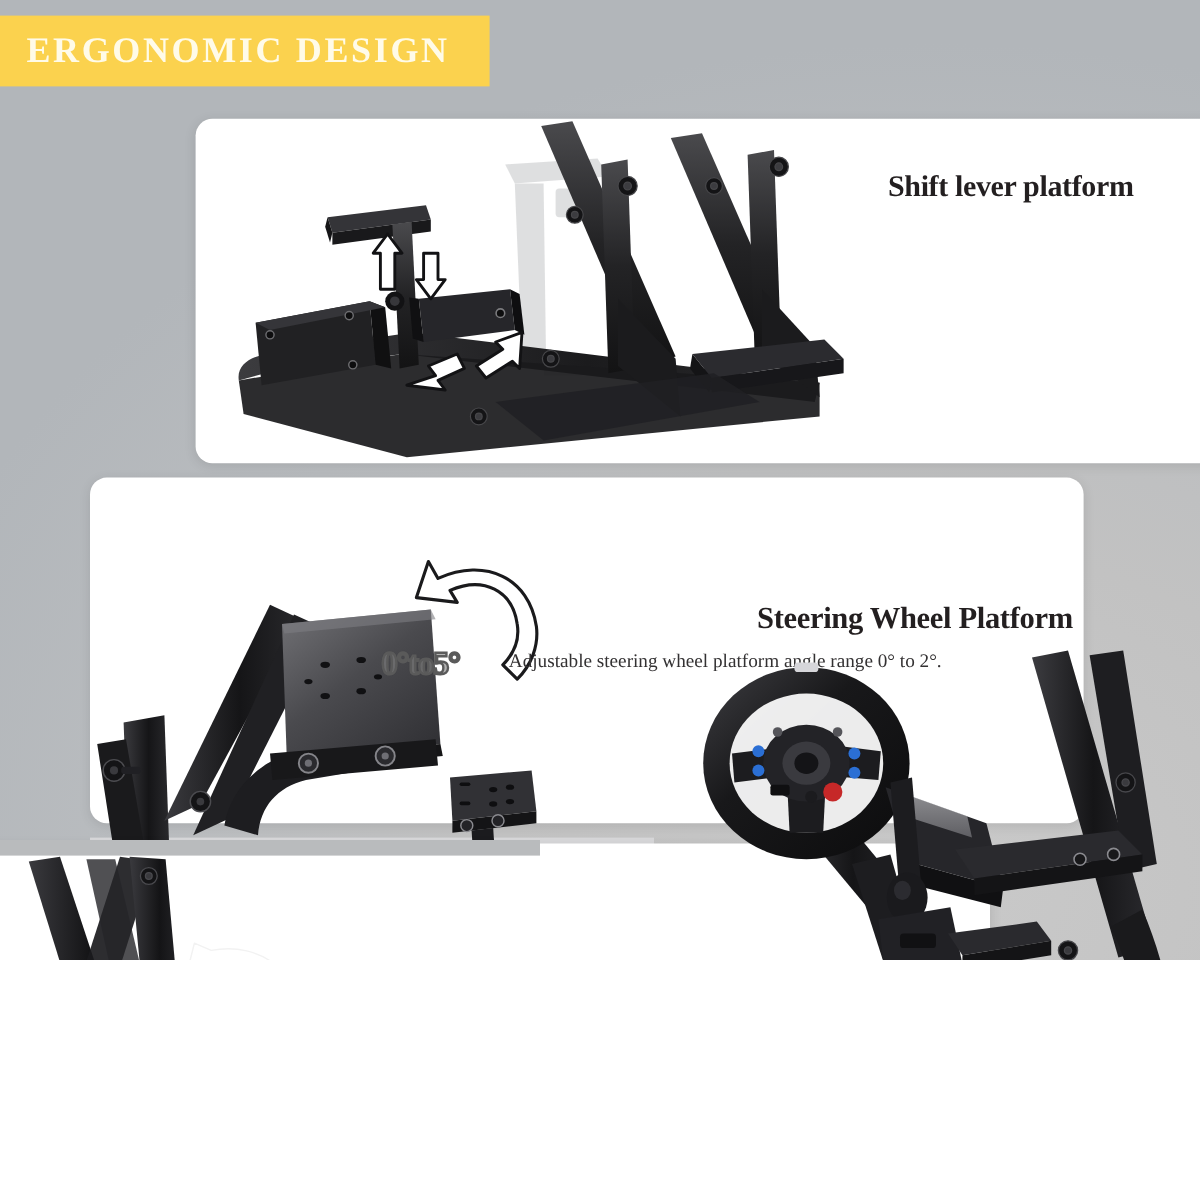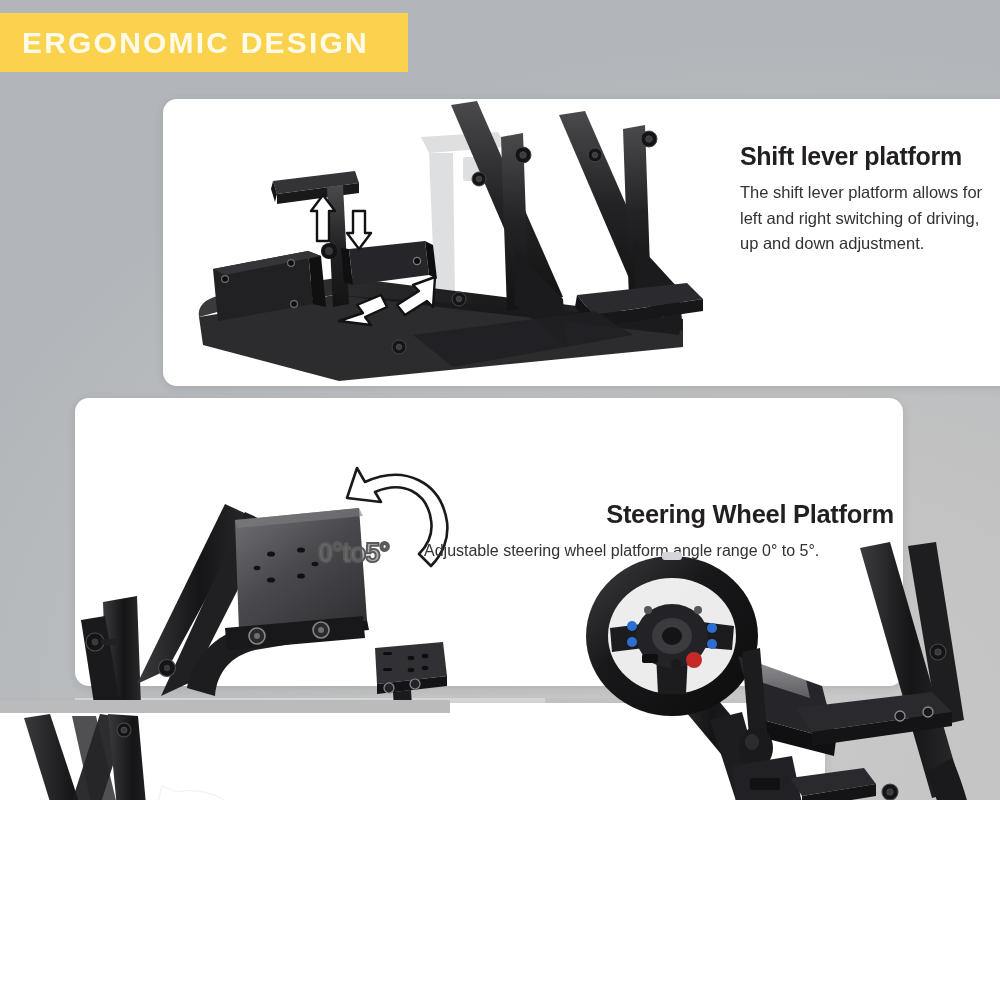--- a/index.html
+++ b/index.html
@@ -8,20 +8,21 @@
     font-family: "Liberation Sans", sans-serif;
     overflow: hidden;
   }
   #stage {
     position: relative;
     width: 1000px; height: 800px;
     background:
       radial-gradient(ellipse 900px 700px at 78% 92%, #c9c9c9 0%, #c2c2c2 40%, #b9bcbf 75%, #b2b6ba 100%),
       linear-gradient(150deg, #b6babe 0%, #c2c4c6 45%, #c6c6c6 70%, #bcbcbc 100%);
     overflow: hidden;
+    font-family: Liberation Serif, serif;
   }
 
   
   .banner {
     position: absolute;
     left: 0; top: 13px;
     width: 408px; height: 59px;
     background: #fbd24e;
     display: flex; align-items: center;
   }
@@ -211,21 +212,20 @@
         <path d="M160 96 L172 112 L166 112 L166 142 L154 142 L154 112 L148 112 Z"></path>
         <path d="M196 150 L184 134 L190 134 L190 112 L202 112 L202 134 L208 134 Z"></path>
         <path d="M272 178 L250 186 L256 192 L234 206 L242 216 L264 202 L270 208 Z"></path>
         <path d="M176 222 L200 214 L194 206 L218 196 L224 208 L202 218 L208 226 Z"></path>
       </g>
     </svg>
   </div>
 
   <div class="txt txt-shift">
     <h2>Shift lever platform</h2>
-    <p>The shift lever platform allows for left and right switching of driving, up and down adjustment.</p>
   </div>
 
   <div class="panel p2"></div>
 
   <div class="art art-2">
     <svg width="470" height="290" viewBox="0 0 470 290">
       <defs>
         <linearGradient id="plate" x1="0.1" y1="0" x2="0.9" y2="1">
           <stop offset="0" stop-color="#6e6e72"></stop>
             <stop offset="0.45" stop-color="#4a4a4e"></stop>
@@ -302,21 +302,21 @@
                  L344 134 C354 124 358 112 356 100 C352 72 328 60 300 72
                  L306 82 L272 78 L282 48 Z"></path>
       </g>
     </svg>
   </div>
 
   <div class="annot dark">0°to5°</div>
 
   <div class="txt txt-steer">
     <h2>Steering Wheel Platform</h2>
-    <p>Adjustable steering wheel platform angle range 0° to 5°.</p>
+    <p>Adjustable steering wheel platform angle range 0° to 2°.</p>
   </div>
 
   <div class="panel p3"></div>
 
   <div class="art art-3">
     <svg width="470" height="300" viewBox="0 0 470 300">
       <defs>
         <linearGradient id="ped" x1="0" y1="0" x2="0.8" y2="1">
           <stop offset="0" stop-color="#5d5d62"></stop>
             <stop offset="0.5" stop-color="#3a3a3e"></stop>

